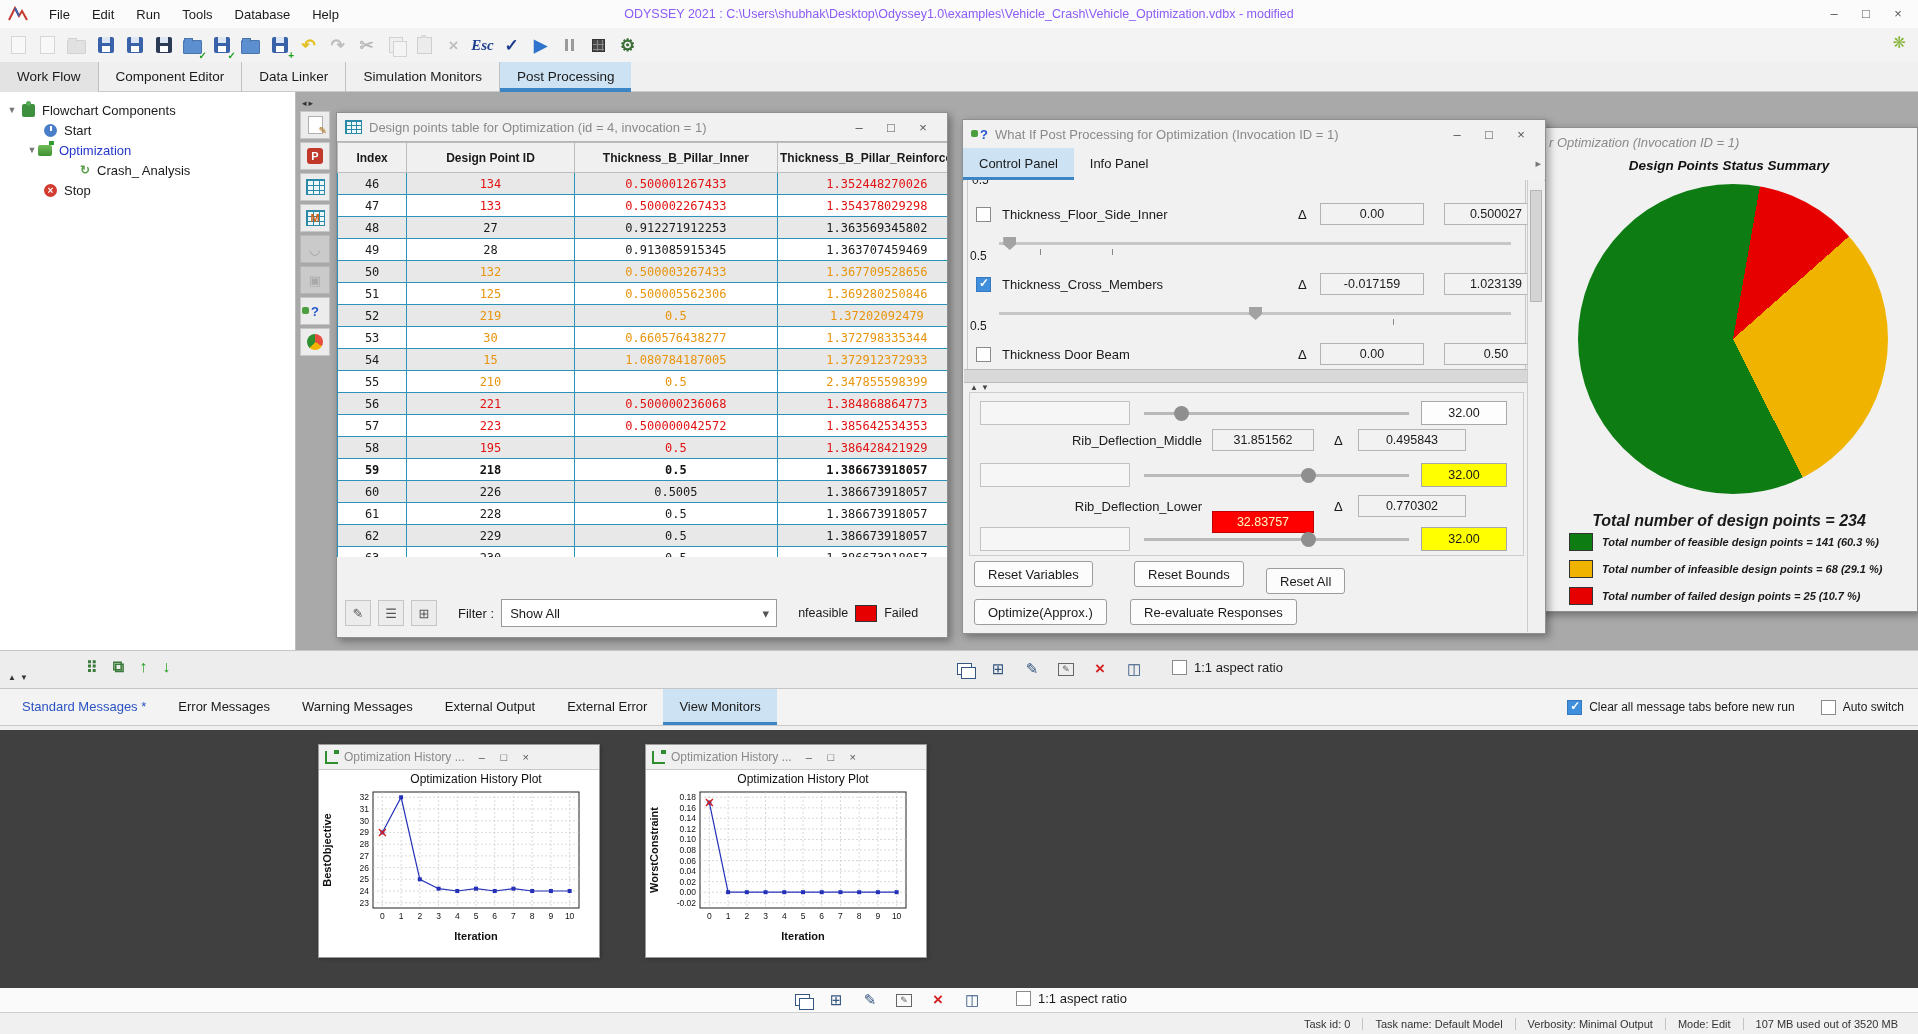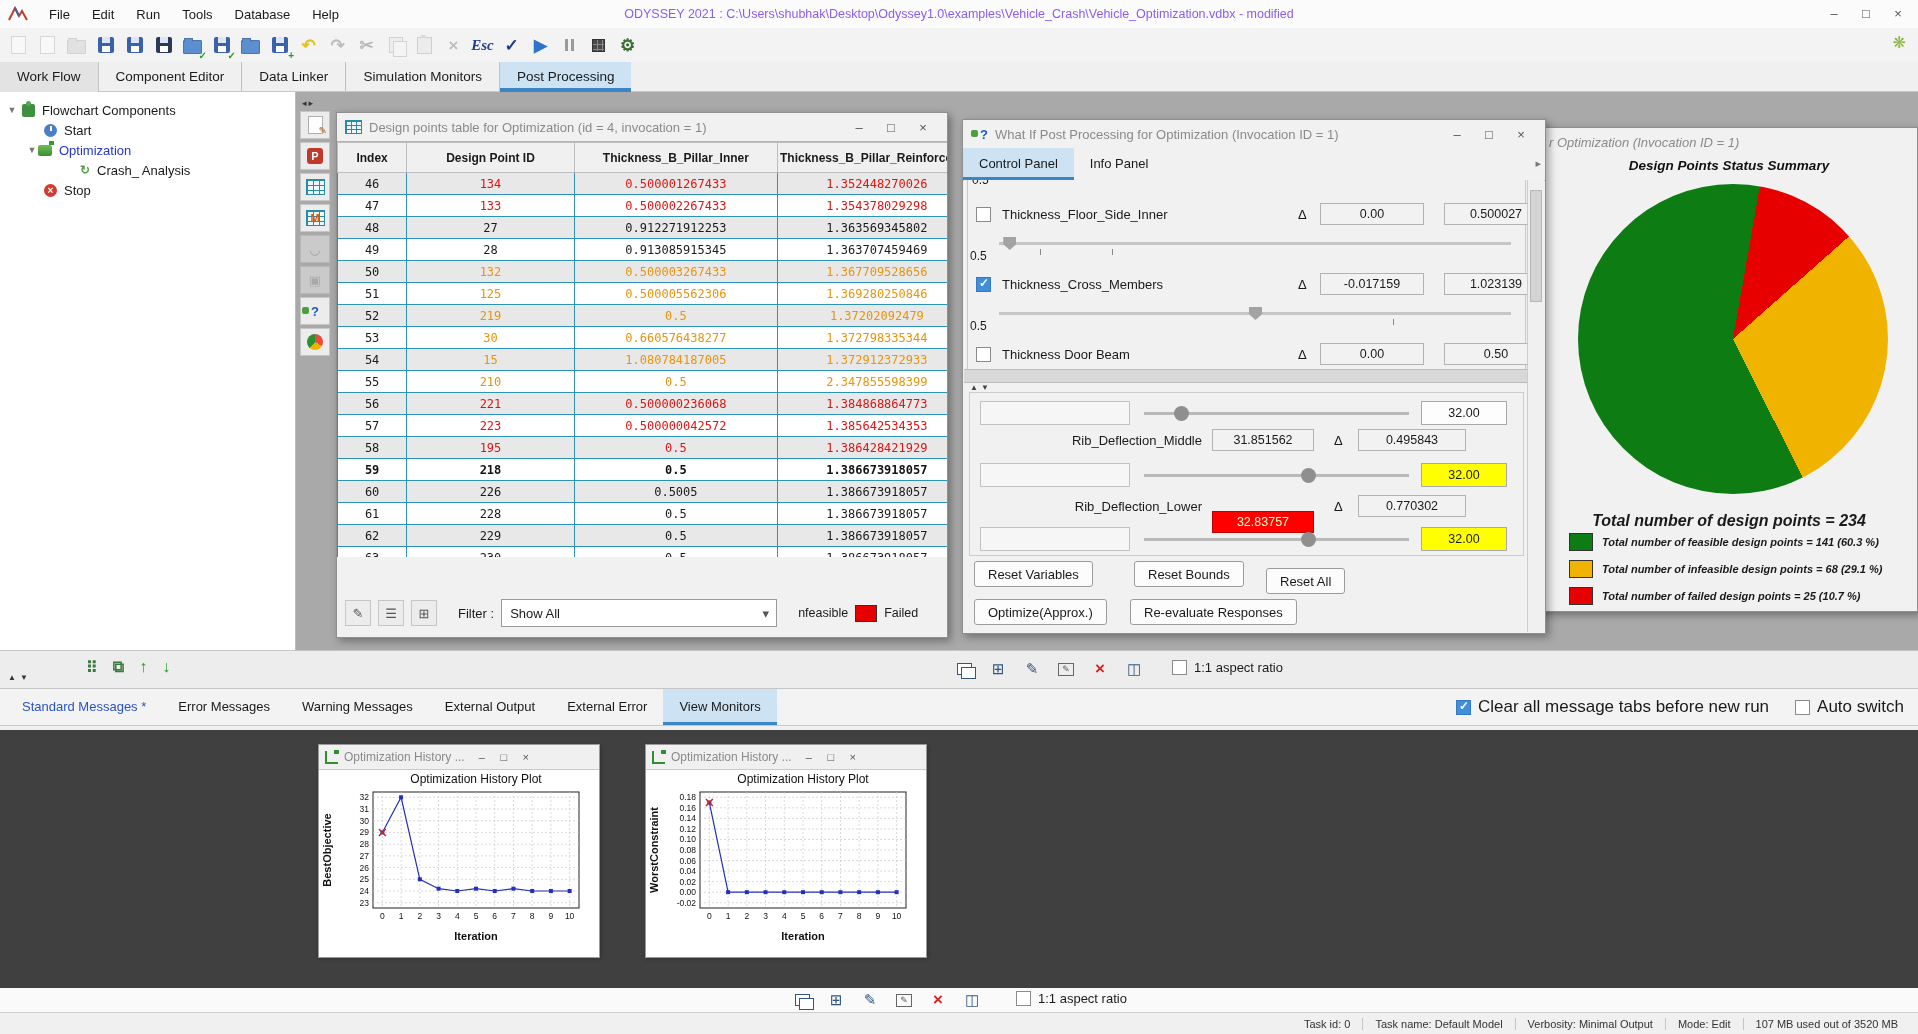--- a/index.html
+++ b/index.html
@@ -167,21 +167,21 @@
   .cascade{width:13px;height:10px;border:1.5px solid #33557f;position:relative;background:#fff;}
   .cascade::before{content:"";position:absolute;left:3px;top:3px;width:13px;height:10px;border:1.5px solid #33557f;background:#fff;}
   .editbox{width:14px;height:11px;border:1px solid #666;font-size:9px;line-height:10px;text-align:center;color:#555;}
   .aspect{display:flex;align-items:center;gap:7px;font-size:13px;}
   #aspect1{position:absolute;left:1172px;top:9px;}
   #msgtabs{position:absolute;left:0;top:689px;width:100%;height:37px;background:#f3f3f3;border-bottom:1px solid #c9c9c9;display:flex;align-items:stretch;padding-left:6px;box-sizing:border-box;}
   .msgtab{padding:10px 16px 0 16px;font-size:13px;box-sizing:border-box;white-space:nowrap;}
   .msgtab.linkish{color:#2b52c4;}
   .msgtab.active{background:#cde3f4;box-shadow:inset 0 -3px 0 #3b85c4;}
   #msg-right{margin-left:auto;display:flex;align-items:center;gap:26px;padding-right:14px;}
-  .msg-chk{display:flex;align-items:center;gap:7px;font-size:17px;}
+  .msg-chk{display:flex;align-items:center;gap:7px;font-size:12px;}
 
   
   #monitors{position:absolute;left:0;top:730px;width:100%;height:262px;background:#404040;}
   .plotwin{position:absolute;width:282px;height:214px;background:#fff;border:1px solid #9a9a9a;box-shadow:1px 1px 4px rgba(0,0,0,.25);box-sizing:border-box;}
   .pwtitle{height:24px;background:#f0f0f0;border-bottom:1px solid #c9c9c9;display:flex;align-items:center;padding:0 6px;color:#8a8a8a;font-size:12px;gap:6px;}
   .pwtitle .ctl span{width:22px;height:20px;font-size:11px;}
   .pw-icon{width:11px;height:11px;border-left:2px solid #2f8f2f;border-bottom:2px solid #2f8f2f;position:relative;}
   .pw-icon::after{content:"";position:absolute;right:-1px;top:-1px;width:5px;height:4px;background:#2f8f2f;}
   #botband{position:absolute;left:0;top:988px;width:100%;height:24px;background:#fafafa;}
   #mgmt2{position:absolute;left:790px;top:0px;}

